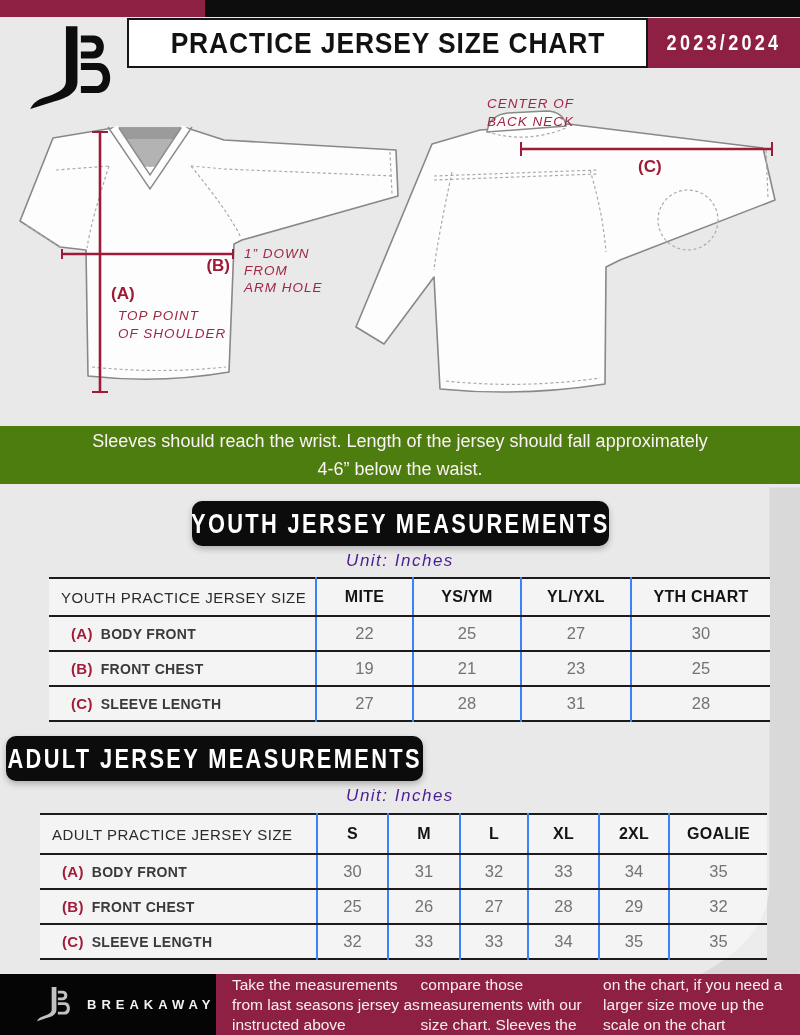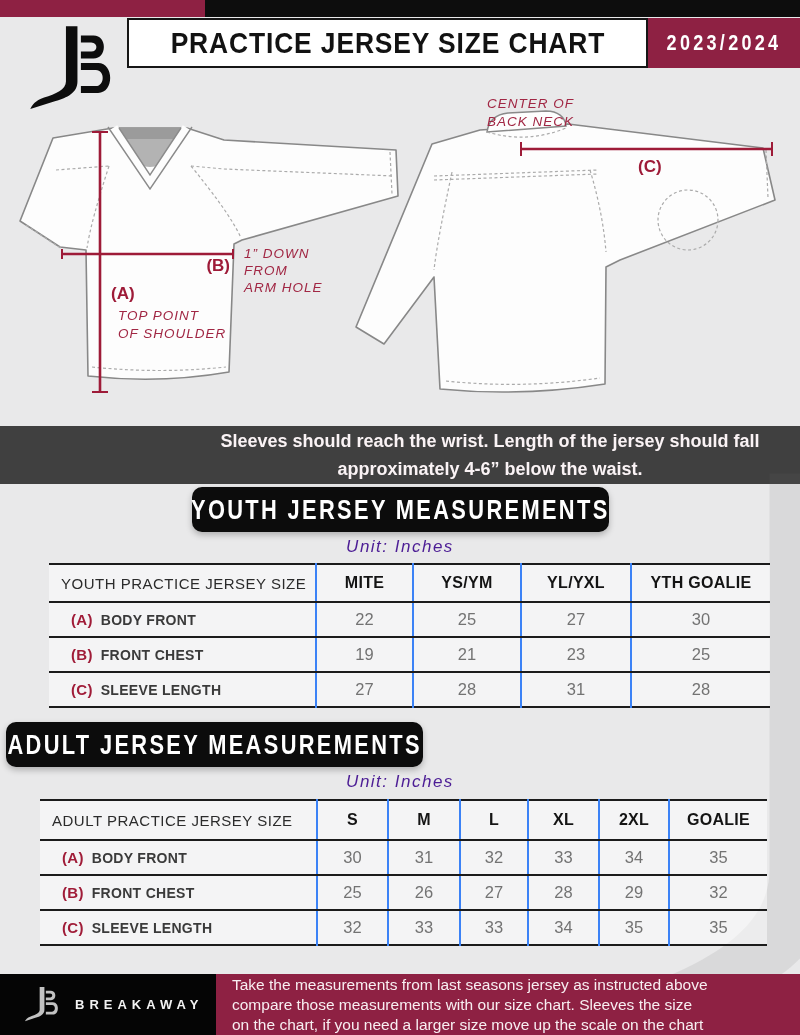--- a/index.html
+++ b/index.html
@@ -29,35 +29,35 @@
   .jersey { fill:#FDFDFD; stroke:#888888; stroke-width:1.6; stroke-linejoin:round; }
   .stitch { fill:none; stroke:#ABABAB; stroke-width:1.2; stroke-dasharray:3 2.5; }
   .mline  { stroke:#9E1B38; stroke-width:2.6; fill:none; }
   .mtick  { stroke:#9E1B38; stroke-width:2; fill:none; }
   .ann-label { font-family:"Liberation Sans", sans-serif; font-weight:bold;
                font-size:17px; fill:#9E1B38; }
   .ann-text  { font-family:"Liberation Sans", sans-serif; font-style:italic;
                font-size:13.5px; letter-spacing:1px; fill:#A12744; }
 
   
-  .notice { height:58px; background:#404040; display:flex; align-items:center;
-            justify-content:flex-end;font-weight:bold; }
+  .notice { height:58px; background:#4d7c0f; display:flex; align-items:center;
+            justify-content:center; }
   .notice p { max-width:620px; text-align:center; color:#FAF3F5; font-size:18px;
               line-height:28px; }
 
   
   .tables-wrap { position:relative; }
   .watermark { position:absolute; left:555px; top:-30px; width:520px; height:660px;
                z-index:1; pointer-events:none; }
   .pill { position:relative; z-index:2; width:417px; height:45px; margin:0 auto;
           background:#0C0C0C; border-radius:10px; display:flex; align-items:center;
           justify-content:center; box-shadow:0 3px 6px rgba(0,0,0,0.25); }
   .pill span { display:inline-block; font-size:28px; font-weight:bold; color:#FFFFFF;
                letter-spacing:3px; transform:scaleX(0.78); white-space:nowrap; }
-  .pill-youth { margin-top:3px; }
+  .pill-youth { margin-top:17px; }
   .pill-adult { margin-top:14px;margin-left:6px; }
   .unit { position:relative; z-index:2; margin-top:5px; text-align:center;
           font-style:italic; font-size:17px; letter-spacing:1.5px; color:#4c1d95; }
 
   table { position:relative; z-index:2; border-collapse:collapse;
           border-top:2px solid #1B1B1B; border-bottom:2.5px solid #1B1B1B; }
   .youth-table { width:721px; margin:6px 0 12px 49px; }
   .adult-table { width:727px; margin:7px 0 16px 40px; }
   th, td { background:rgba(255,255,255,0.5); height:35px; vertical-align:middle; }
   tr.head th { height:38px; border-bottom:2px solid #1B1B1B; }
@@ -71,25 +71,25 @@
                letter-spacing:0.3px; }
   td.keycell { text-align:left; padding-left:22px; font-size:14px; font-weight:bold;
                color:#3A3A3A; letter-spacing:0.3px; }
   td.keycell .key { color:#A01C38; font-size:15px; font-weight:bold; margin-right:8px; }
   td.valcell { text-align:center; font-size:16.5px; color:#737373; }
 
   
   .footer { position:absolute; left:0; bottom:0; width:800px; height:61px;
             display:flex; z-index:10; }
   .footer-black { width:216px; background:#050505; display:flex; align-items:center;
-                  padding-left:24px; gap:13px; }
+                  padding-left:36px; gap:13px; }
   .brand-word { color:#F2F2F2; font-size:13px; font-weight:bold; letter-spacing:5px; }
   .footer-maroon { flex:1; background:#8E2143; color:#F8EEF1; font-size:15.5px;
                    line-height:20px; padding:1px 10px 0 16px; display:flex;
-                   flex-direction:column; justify-content:center; }
+                   flex-direction:row; justify-content:center; }
 </style>
 </head>
 <body>
 
 <div class="page">
 
   <div class="header">
     <div class="strip">
       <div class="strip-maroon"></div>
       <div class="strip-black"></div>
@@ -202,21 +202,21 @@
           <col style="width:108px">
         <col style="width:110px">
           <col style="width:139px">
       </colgroup>
       <tbody>
           <tr class="head">
         <th class="rowhead">YOUTH PRACTICE JERSEY SIZE</th>
         <th class="colhead">MITE</th>
         <th class="colhead">YS/YM</th>
         <th class="colhead">YL/YXL</th>
-        <th class="colhead">YTH GOALIE</th>
+        <th class="colhead">YTH CHART</th>
       </tr>
       <tr class="datarow">
         <td class="keycell"><span class="key">(A)</span><span>BODY FRONT</span></td>
         <td class="valcell">22</td>
         <td class="valcell">25</td>
         <td class="valcell">27</td>
         <td class="valcell">30</td>
       </tr>
       <tr class="datarow">
         <td class="keycell"><span class="key">(B)</span><span>FRONT CHEST</span></td>

